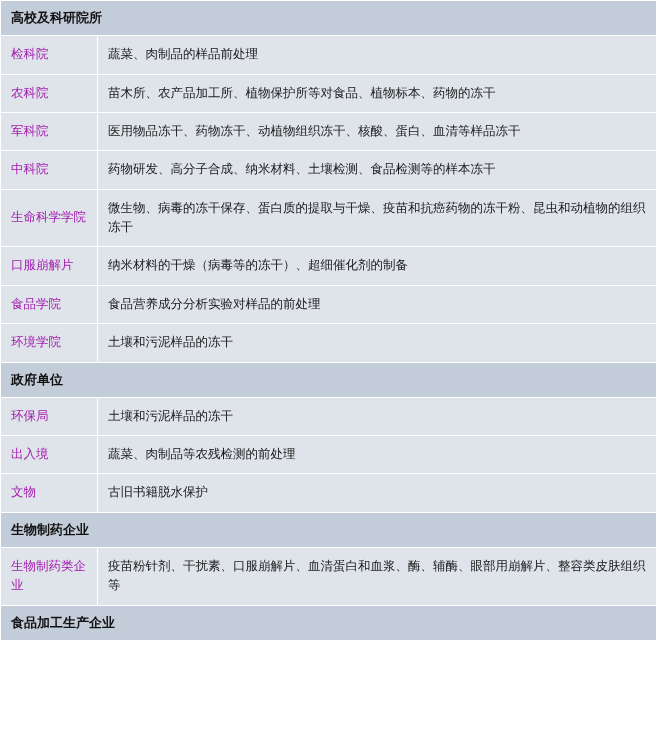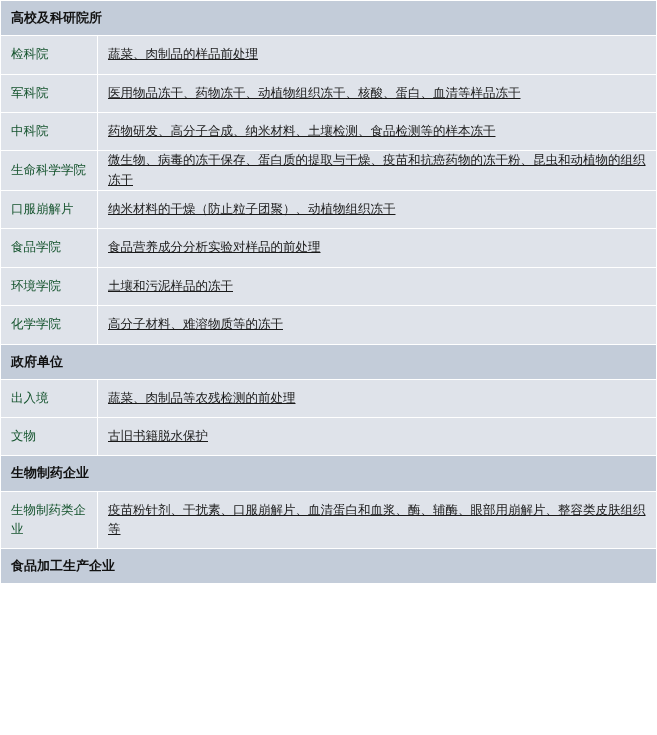--- a/index.html
+++ b/index.html
@@ -30,28 +30,27 @@
     font-weight: bold;
     color: #111111;
     padding: 7px 10px;
     font-size: 13px;
     margin-left: 48px;
   }
   td.cat-cell {
     width: 97px;
     background: #dfe3ea;
     padding: 9px 10px;
-    color: #14532d;
+    color: #a21caf;
     margin-left: 25px;
   }
   td.desc-cell {
     background: #dfe3ea;
-    padding: 0 10px;
+    padding: 9px 10px;
     color: #1a1a1a;
-    text-decoration: underline;
   }
   tr.alt td.cat-cell,
   tr.alt td.desc-cell {
     background: #dfe3ea;
   }
 </style>
 </head>
 <body>
 
 <table class="app-table">
@@ -61,51 +60,55 @@
   </colgroup>
   <tbody>
 
     <tr class="section-row">
       <td colspan="2">高校及科研院所</td>
     </tr>
     <tr>
       <td class="cat-cell">检科院</td>
       <td class="desc-cell">蔬菜、肉制品的样品前处理</td>
     </tr>
+    <tr class="alt">
+      <td class="cat-cell">农科院</td>
+      <td class="desc-cell">苗木所、农产品加工所、植物保护所等对食品、植物标本、药物的冻干</td>
+    </tr>
     <tr>
       <td class="cat-cell">军科院</td>
       <td class="desc-cell">医用物品冻干、药物冻干、动植物组织冻干、核酸、蛋白、血清等样品冻干</td>
     </tr>
     <tr class="alt">
       <td class="cat-cell">中科院</td>
       <td class="desc-cell">药物研发、高分子合成、纳米材料、土壤检测、食品检测等的样本冻干</td>
     </tr>
     <tr>
       <td class="cat-cell">生命科学学院</td>
       <td class="desc-cell">微生物、病毒的冻干保存、蛋白质的提取与干燥、疫苗和抗癌药物的冻干粉、昆虫和动植物的组织冻干</td>
     </tr>
     <tr class="alt">
       <td class="cat-cell">口服崩解片</td>
-      <td class="desc-cell">纳米材料的干燥（防止粒子团聚）、动植物组织冻干</td>
+      <td class="desc-cell">纳米材料的干燥（病毒等的冻干）、超细催化剂的制备</td>
     </tr>
     <tr>
       <td class="cat-cell">食品学院</td>
       <td class="desc-cell">食品营养成分分析实验对样品的前处理</td>
     </tr>
     <tr class="alt">
       <td class="cat-cell">环境学院</td>
       <td class="desc-cell">土壤和污泥样品的冻干</td>
     </tr>
-    <tr class="alt">
-      <td class="cat-cell">化学学院</td>
-      <td class="desc-cell">高分子材料、难溶物质等的冻干</td>
-    </tr>
 
     <tr class="section-row">
       <td colspan="2">政府单位</td>
+    </tr>
+    <tr>
+      <td class="cat-cell">环保局</td>
+      <td class="desc-cell">土壤和污泥样品的冻干</td>
     </tr>
     <tr class="alt">
       <td class="cat-cell">出入境</td>
       <td class="desc-cell">蔬菜、肉制品等农残检测的前处理</td>
     </tr>
     <tr class="alt">
       <td class="cat-cell">文物</td>
       <td class="desc-cell">古旧书籍脱水保护</td>
     </tr>
 

